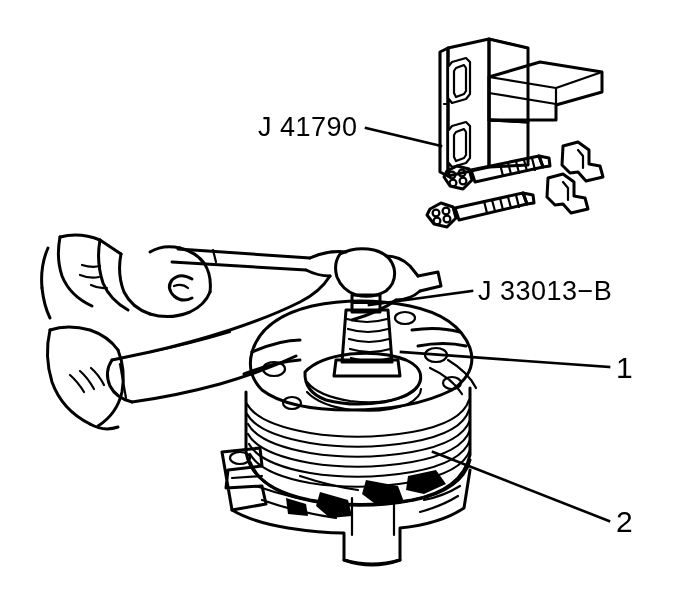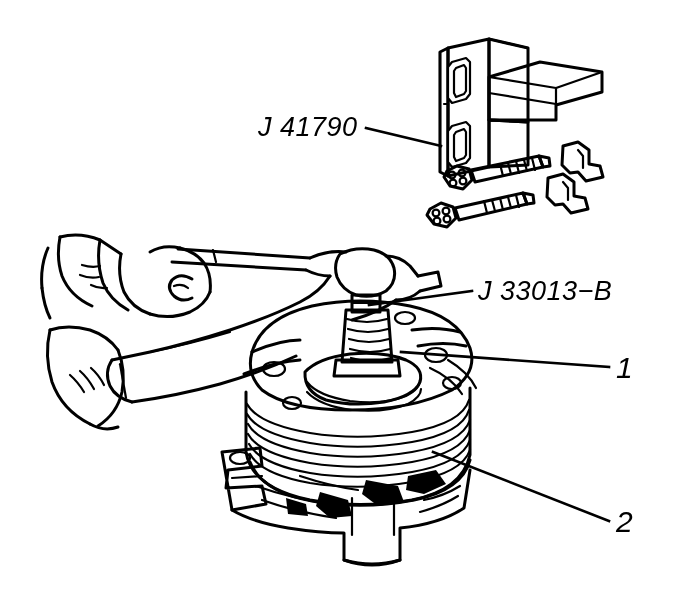--- a/index.html
+++ b/index.html
@@ -12,21 +12,20 @@
     width: 677px;
     height: 610px;
     overflow: hidden;
     font-family: "Liberation Sans", sans-serif;
   }
   #figure-root {
     position: relative;
     width: 658px;
     height: 610px;
     background: #0f766e;
-    font-style: italic;
   }
   #figure-svg {
     position: absolute;
     top: 0;
     left: 0;
     width: 677px;
     height: 610px;
     display: block;
   }
   .label-text {

